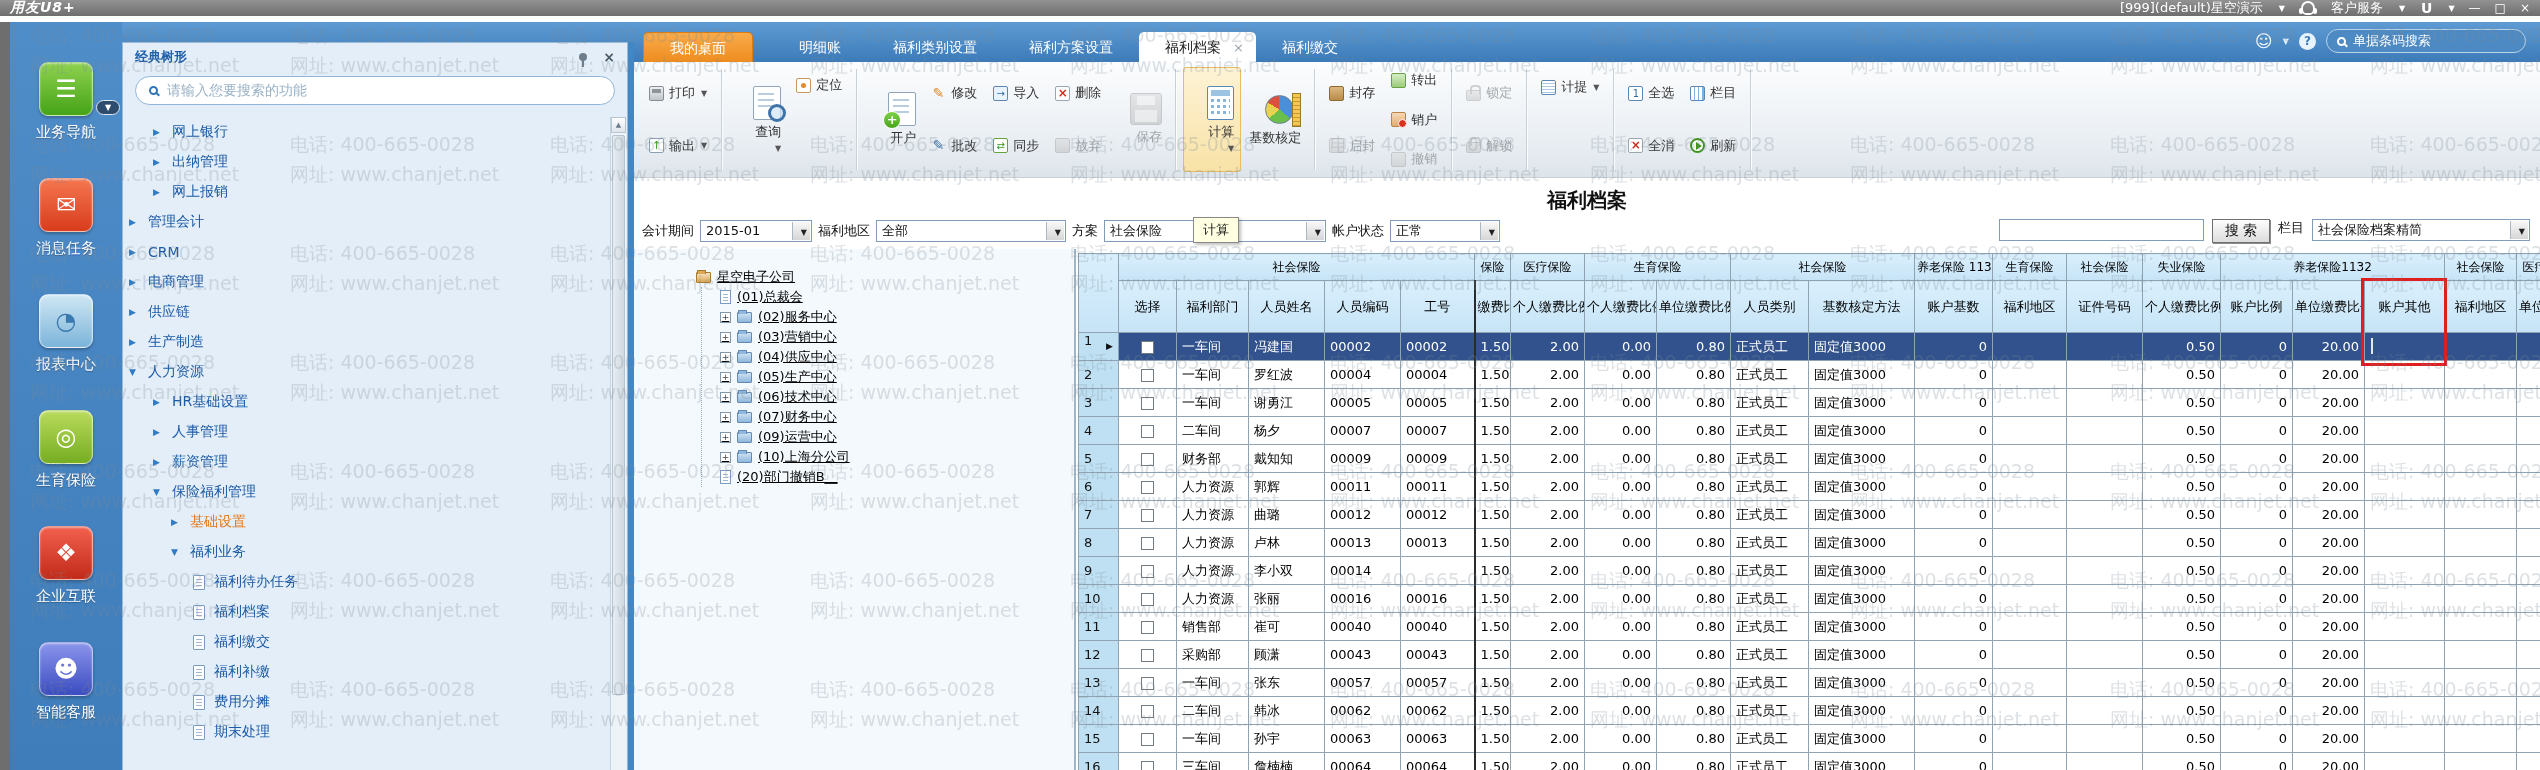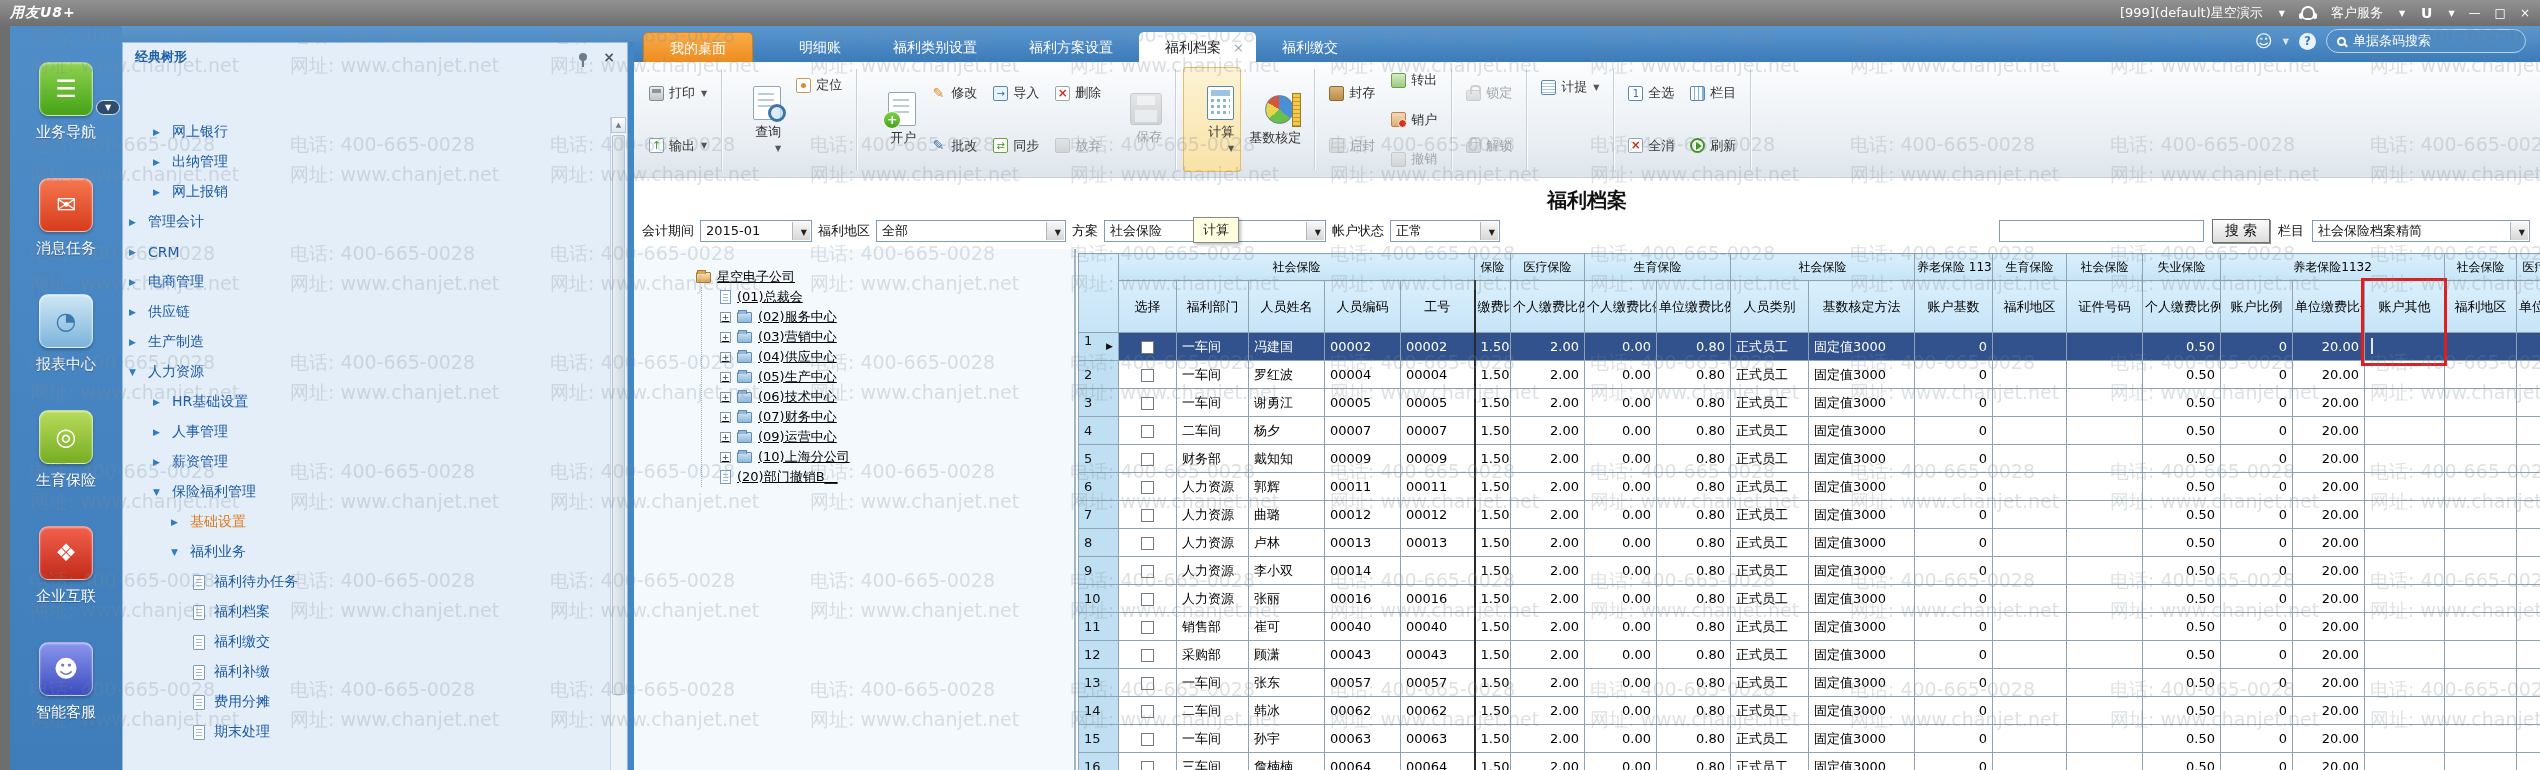--- a/index.html
+++ b/index.html
@@ -1,19 +1,19 @@
 <!DOCTYPE html>
 <html><head>
 <meta charset="utf-8">
 <style>
   * { margin:0; padding:0; box-sizing:border-box; }
   html,body { width:2540px; height:770px; overflow:hidden; font-family:"DejaVu Sans", sans-serif; position:relative; background:#fff; }
 
   
-  .titlebar{position:absolute;left:0;top:0;right:0;height:26px;background:linear-gradient(#929292,#6e6e6e);color:#fff;display:flex;align-items:center;padding:0 10px;z-index:60;font-size:13px;}
+  .titlebar{position:absolute;left:0;top:0;right:0;height:16px;background:linear-gradient(#929292,#6e6e6e);color:#fff;display:flex;align-items:center;padding:0 10px;z-index:60;font-size:13px;}
   .tb-logo{font-weight:bold;font-style:italic;font-size:14px;letter-spacing:1px;}
   .tb-right{margin-left:auto;display:flex;align-items:center;gap:16px;}
   .tb-win{display:flex;gap:14px;align-items:center;font-size:12px;}
   .tb-dd{font-size:8px;}
   .hs-icon{width:14px;height:14px;border:2px solid #fff;border-radius:50% 50% 40% 40%;display:inline-block;position:relative;}
   .hs-icon::after{content:"";position:absolute;left:-4px;top:5px;width:4px;height:6px;background:#fff;border-radius:2px;box-shadow:14px 0 0 #fff;}
 
   
   .leftframe{position:absolute;left:0;top:22px;width:10px;bottom:0;background:#6e6e6e;z-index:30;}
   .sidebar{position:absolute;left:10px;top:22px;width:112px;bottom:0;background:linear-gradient(180deg,#4f8dc9,#3e7cba);z-index:31;display:flex;flex-direction:column;align-items:center;padding-top:40px;gap:36px;}
@@ -132,21 +132,21 @@
   .b-base::after{content:"";position:absolute;right:0;top:1px;width:7px;height:32px;background:repeating-linear-gradient(#f2c94c 0 3px,#c79a2e 3px 4px);border:1px solid #9a7a22;}
 
   
   .titlerow{height:36px;text-align:center;font-size:20px;font-weight:bold;color:#111;padding-top:9px;}
   .filterrow{height:33px;display:flex;align-items:center;padding:0 8px;font-size:13px;color:#111;gap:6px;white-space:nowrap;}
   .combo{height:22px;border:1px solid #7f9db9;background:#fff;position:relative;display:flex;align-items:center;padding:0 22px 0 5px;font-size:13px;cursor:pointer;}
   .combo::after{content:"";position:absolute;right:1px;top:1px;bottom:1px;width:17px;background:linear-gradient(#f8f8f8,#d6d6d6);border-left:1px solid #adb8c2;}
   .combo .arr{position:absolute;right:4px;top:7px;font-size:8px;color:#222;z-index:2;}
   .txtinput{height:22px;border:1px solid #7f9db9;background:#fff;}
   .btn-classic{height:24px;border:1px solid #707070;background:linear-gradient(#fdfdfd,#dcdcdc);padding:0 12px;font-size:14px;color:#111;box-shadow:1px 1px 0 #8a8a8a;cursor:pointer;}
-  .fr-right{margin-left:auto;display:flex;align-items:center;gap:8px;padding-right:2px;padding-left:32px;}
+  .fr-right{margin-left:auto;display:flex;align-items:flex-start;gap:8px;padding-right:2px;padding-left:32px;}
 
   
   .tooltip{position:absolute;left:1193px;top:217px;background:#ffffe1;border:1px solid #8a8a8a;padding:3px 9px;font-size:13px;color:#222;z-index:70;box-shadow:2px 2px 3px rgba(0,0,0,.25);}
 
   
   .orgpanel{position:absolute;left:0;top:187px;width:442px;bottom:0;background:#f4f9fd;border-right:2px solid #9fb6c8;overflow:hidden;}
   .org-tree{padding:18px 0 0 62px;font-size:13px;color:#000;text-decoration:underline;}
   .org-row{height:20px;display:flex;align-items:center;gap:6px;white-space:nowrap;}
   .org-children .org-row{padding-left:18px;position:relative;}
   .org-children{border-left:1px dotted #9ab0c2;margin-left:5px;}
@@ -253,20 +253,24 @@
   </div>
 </div>
 
 <div class="navpanel">
   <div class="np-head">
     <span>经典树形</span>
     <div class="np-tools">
       <span class="pin"></span>
       <span class="np-x">×</span>
     </div>
+  </div>
+  <div class="np-search">
+    <span class="mag blue"></span>
+    <span>请输入您要搜索的功能</span>
   </div>
   <div class="np-tree" id="navtree">
       <div class="nt-item" style="padding-left: 30px;">
         <span class="nt-arrow">▶</span>
         <span>网上银行</span>
       </div>
       <div class="nt-item" style="padding-left: 30px;">
         <span class="nt-arrow">▶</span>
         <span>出纳管理</span>
       </div>

